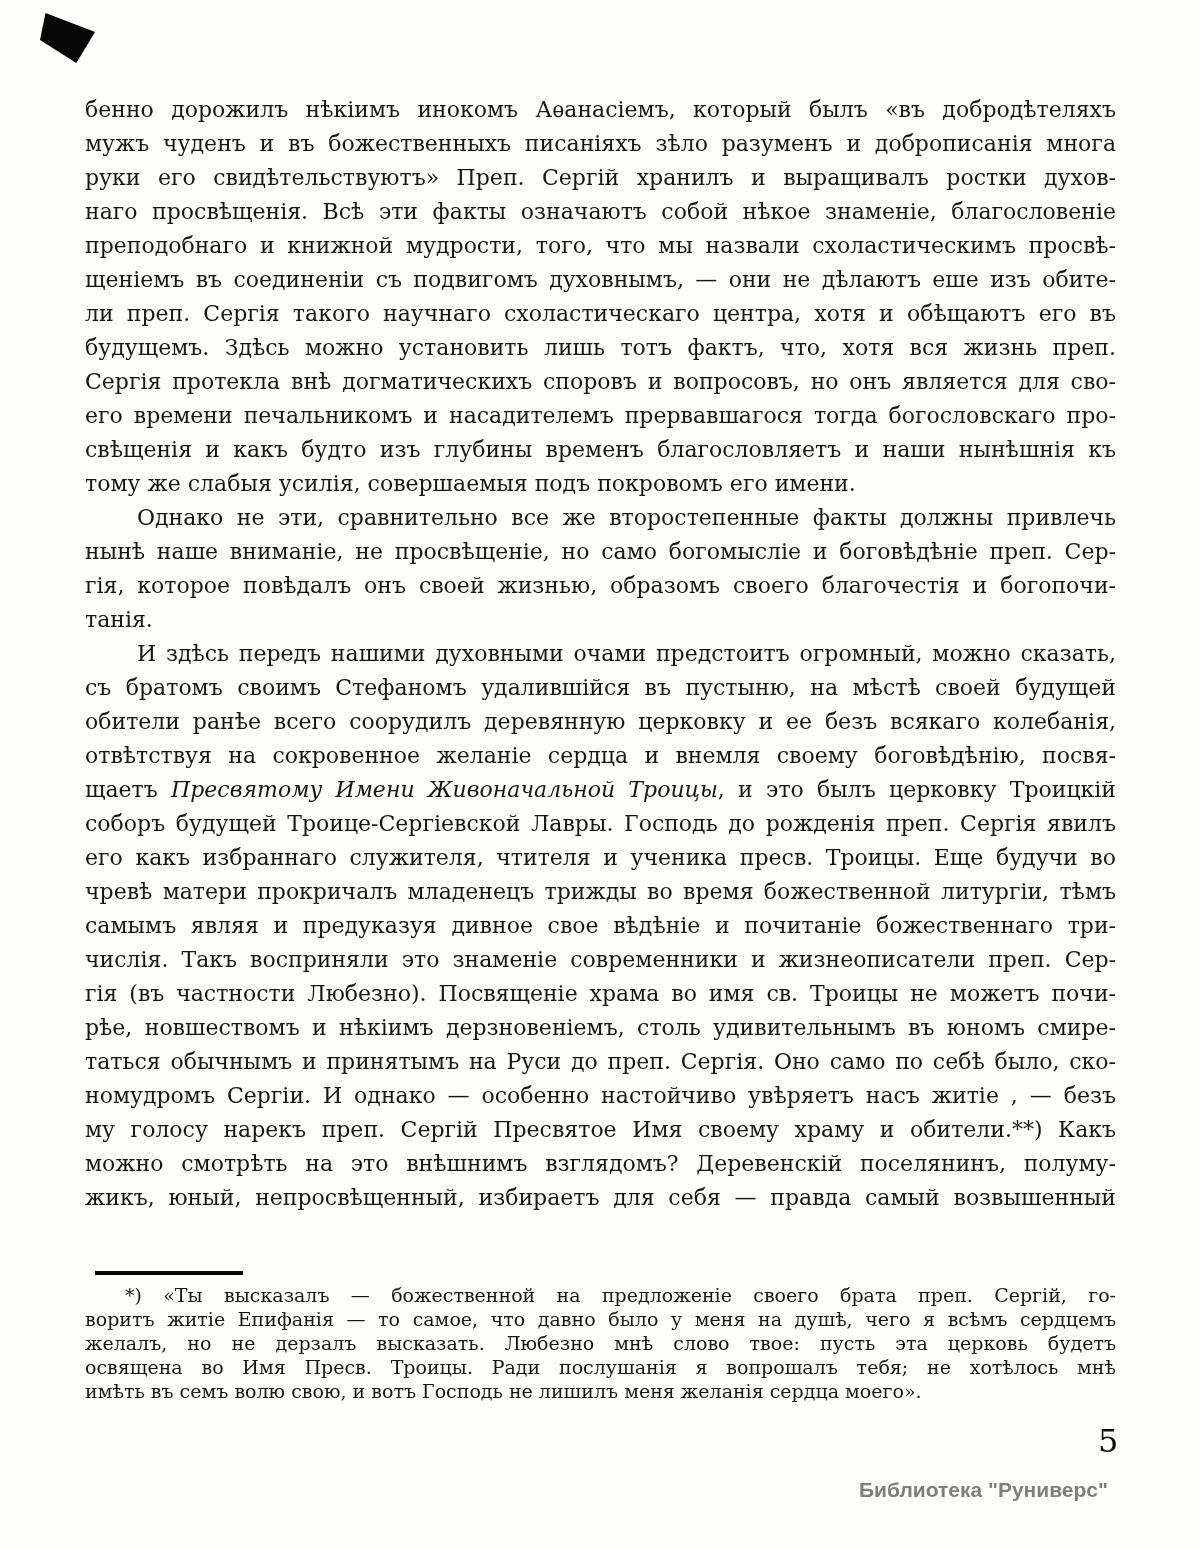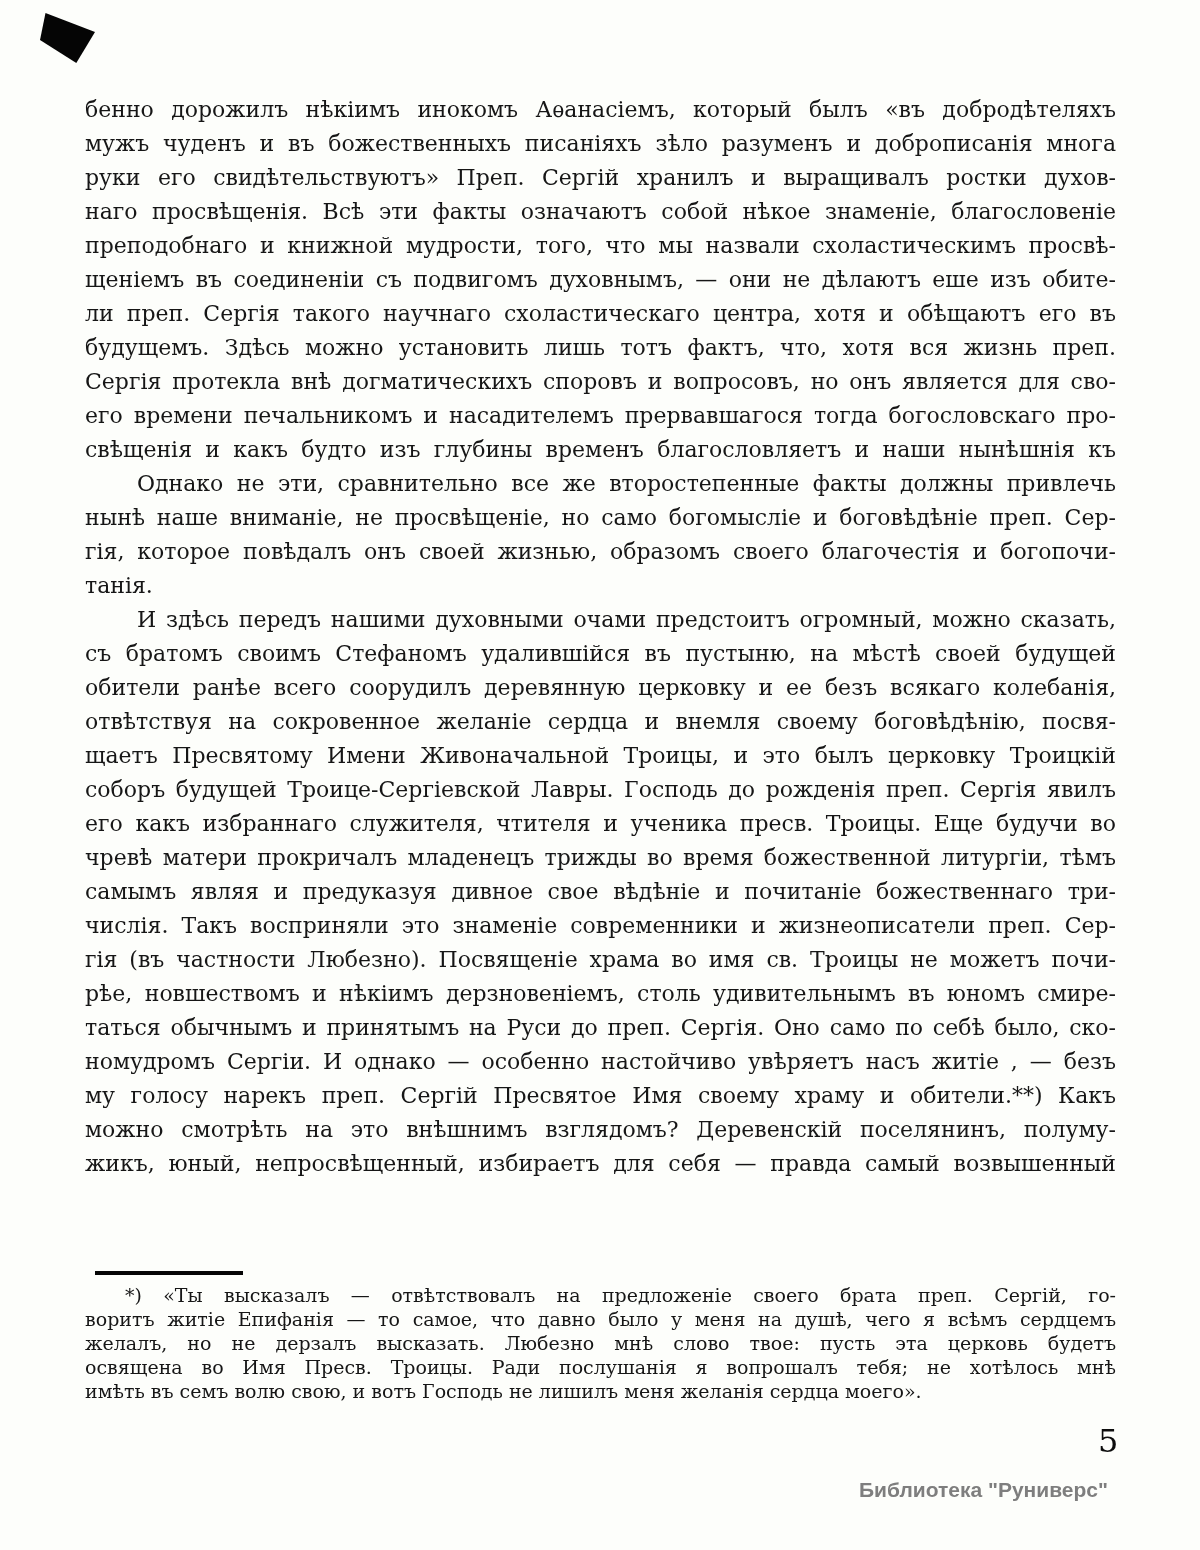--- a/index.html
+++ b/index.html
@@ -35,21 +35,21 @@
   .line {
     font-size: 22px;
     line-height: 34px;
     height: 34px;
     text-align: justify;
     text-align-last: justify;
     overflow: hidden;
   }
   .line.pfirst { text-indent: 52px; }
   .line.plast { text-align-last: left; }
-  .italic { }
+  .italic { font-style: italic; }
   .fn-rule {
     position: absolute;
     left: 95px;
     top: 1271px;
     width: 148px;
     height: 4px;
     background: #050505;
   }
   .footnote {
     position: absolute;
@@ -91,20 +91,21 @@
         <div class="line">мужъ чуденъ и въ божественныхъ писаніяхъ зѣло разуменъ и доброписанія многа</div>
         <div class="line">руки  его свидѣтельствуютъ» Преп.  Сергій хранилъ и  выращивалъ ростки духов-</div>
         <div class="line">наго просвѣщенія. Всѣ эти факты означаютъ собой нѣкое знаменіе, благословеніе</div>
         <div class="line">преподобнаго и книжной мудрости, того, что мы назвали схоластическимъ просвѣ-</div>
         <div class="line">щеніемъ въ соединеніи съ подвигомъ духовнымъ, — они не дѣлаютъ еше изъ обите-</div>
         <div class="line">ли преп. Сергія такого научнаго схоластическаго центра, хотя и обѣщаютъ его въ</div>
         <div class="line">будущемъ. Здѣсь можно установить лишь тотъ фактъ, что, хотя вся жизнь преп.</div>
         <div class="line">Сергія протекла внѣ догматическихъ споровъ и вопросовъ, но онъ является для сво-</div>
         <div class="line">его времени печальникомъ и насадителемъ прервавшагося тогда богословскаго про-</div>
         <div class="line">свѣщенія и какъ будто изъ глубины временъ благословляетъ и наши нынѣшнія къ</div>
+        <div class="line plast">тому же слабыя усилія, совершаемыя подъ покровомъ его имени.</div>
       </div>
       <div class="para">
         <div class="line pfirst">Однако не эти, сравнительно все же второстепенные факты должны привлечь</div>
         <div class="line">нынѣ наше вниманіе, не просвѣщеніе, но само богомысліе и боговѣдѣніе преп. Сер-</div>
         <div class="line">гія, которое повѣдалъ онъ своей жизнью, образомъ своего благочестія и богопочи-</div>
         <div class="line plast">танія.</div>
       </div>
       <div class="para">
         <div class="line pfirst">И здѣсь передъ нашими духовными очами предстоитъ огромный, можно сказать,</div>
         <div class="line">съ братомъ своимъ Стефаномъ удалившійся въ пустыню, на мѣстѣ своей будущей</div>
@@ -121,21 +122,21 @@
         <div class="line">таться обычнымъ и принятымъ на Руси до преп. Сергія. Оно само по себѣ было, ско-</div>
         <div class="line">номудромъ Сергіи. И однако  — особенно настойчиво увѣряетъ насъ житіе , — безъ</div>
         <div class="line">му голосу нарекъ преп. Сергій Пресвятое Имя своему храму и обители.**)   Какъ</div>
         <div class="line">можно смотрѣть на это внѣшнимъ взглядомъ? Деревенскій поселянинъ, полуму-</div>
         <div class="line">жикъ, юный, непросвѣщенный, избираетъ для себя  — правда самый возвышенный</div>
       </div>
     </div>
   <div class="fn-rule"></div>
   <div class="footnote" id="footnote-text">
       <div class="para">
-        <div class="line pfirst">*) «Ты высказалъ — отвѣтствовалъ на предложеніе своего брата преп. Сергій, го-</div>
+        <div class="line pfirst">*) «Ты высказалъ — божественной на предложеніе своего брата преп. Сергій, го-</div>
         <div class="line">воритъ житіе Епифанія — то самое, что давно было у меня на душѣ, чего я всѣмъ сердцемъ</div>
         <div class="line">желалъ, но не дерзалъ высказать. Любезно мнѣ слово твое: пусть эта церковь будетъ</div>
         <div class="line">освящена во Имя Пресв. Троицы. Ради послушанія я вопрошалъ тебя; не хотѣлось мнѣ</div>
         <div class="line plast">имѣть въ семъ волю свою, и вотъ Господь не лишилъ меня желанія сердца моего».</div>
       </div>
     </div>
   <div class="page-number">5</div>
   <div class="watermark">Библиотека "Руниверс"</div>
 </div>
 

